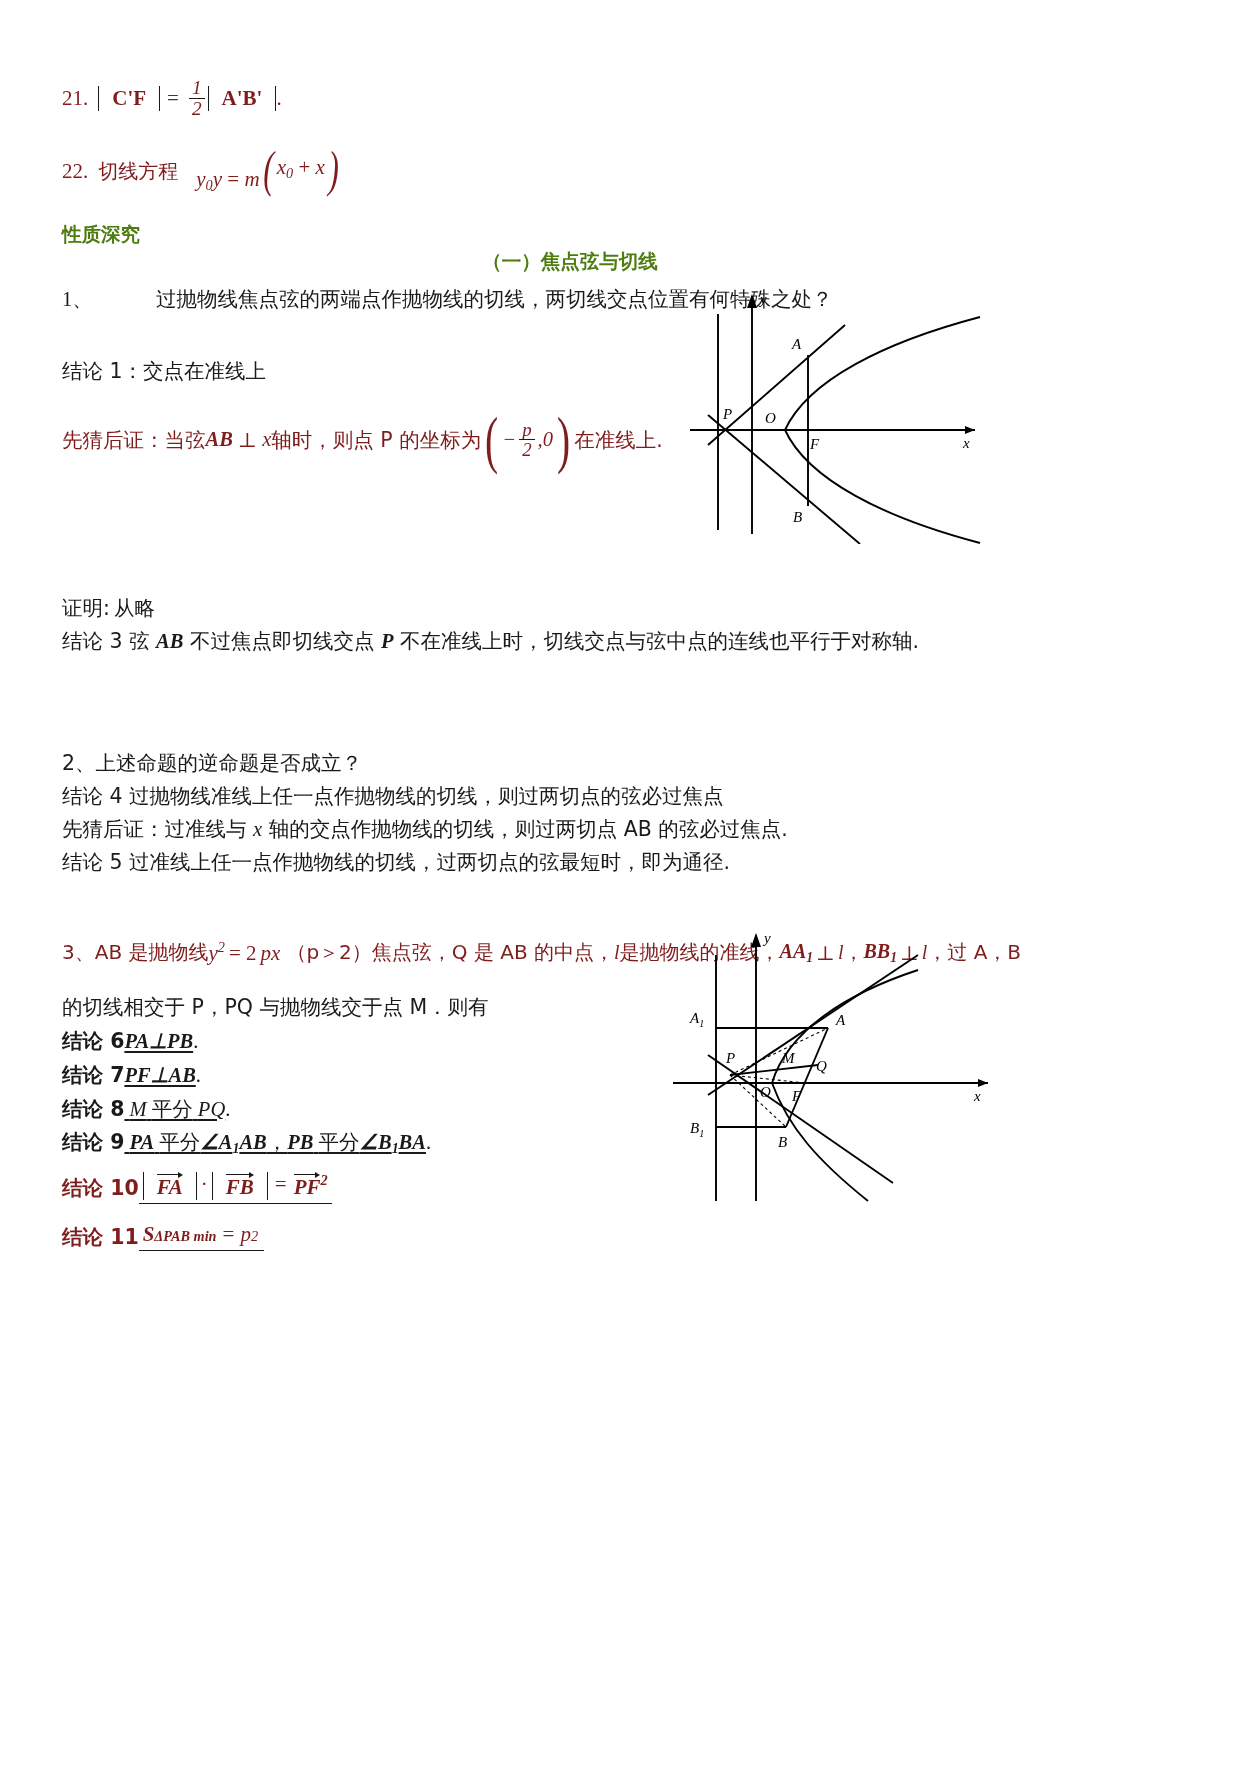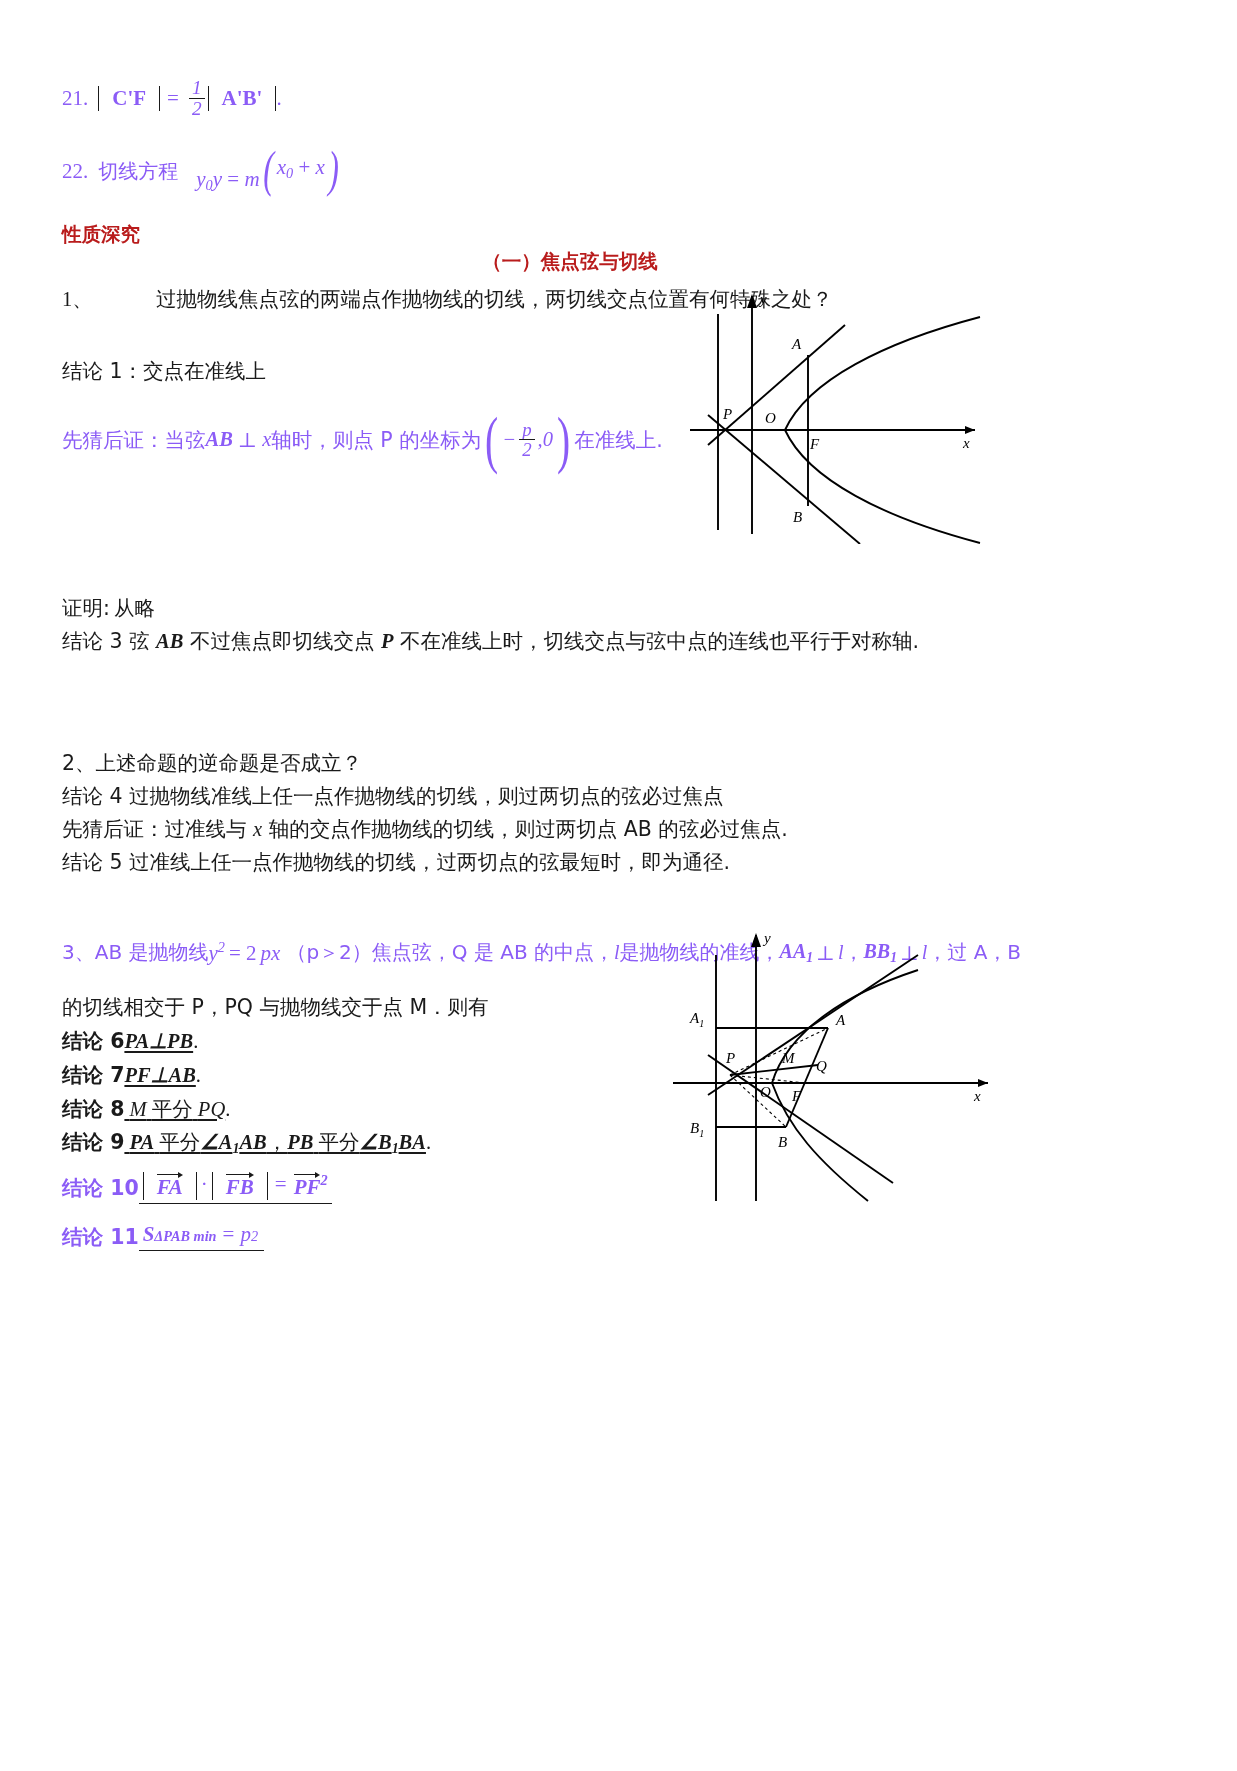--- a/index.html
+++ b/index.html
@@ -12,34 +12,34 @@
   
   .ln{font-size:20.5px;color:#1a1a1a;line-height:1.5;white-space:nowrap;}
   .cn{font-family:"DejaVu Sans","Liberation Sans",sans-serif;}
   .it{font-style:italic;font-family:"Liberation Serif",serif;}
   .bi{font-style:italic;font-weight:bold;font-family:"Liberation Serif",serif;}
   .b{font-weight:bold;}
   .u{text-decoration:underline;text-underline-offset:3px;}
   .sub{font-size:0.68em;vertical-align:-0.28em;}
   .sup{font-size:0.68em;vertical-align:0.55em;}
   
-  .mathline{display:flex;align-items:center;font-size:21px;color:#8b5cf6;}
+  .mathline{display:flex;align-items:center;font-size:21px;color:#7f1d1d;}
   .num{font-family:"Liberation Serif",serif;margin-right:10px;}
   .frac{display:inline-flex;flex-direction:column;align-items:center;
         vertical-align:middle;margin:0 3px;font-style:italic;line-height:1.05;}
   .frac .nu{padding:0 3px;font-size:0.92em;}
   .frac .de{padding:0 3px;border-top:1.4px solid #1a1a1a;font-size:0.92em;}
   .bar{display:inline-block;border-left:1.3px solid #1a1a1a;border-right:1.3px solid #1a1a1a;
        padding:0 13px;}
   .paren{display:inline-flex;align-items:center;}
   .paren .pl,.paren .pr{font-size:2.45em;font-weight:300;line-height:0.72;
         font-family:"Liberation Serif",serif;transform:scaleX(.62);display:inline-block;}
   
   .h-bold{font-family:"DejaVu Sans","Liberation Sans",sans-serif;font-weight:bold;
-          font-size:19.5px;color:#b91c1c;}
+          font-size:19.5px;color:#4d7c0f;}
   
   .abs{position:absolute;}
   .vecarrow{position:relative;display:inline-block;padding-top:3px;}
   .vecarrow:before{content:"";position:absolute;left:0;right:4px;top:2px;height:1.4px;background:#1a1a1a;}
   .vecarrow:after{content:"";position:absolute;right:0;top:-0.5px;
       border-left:5px solid #1a1a1a;border-top:3px solid transparent;border-bottom:3px solid transparent;}
   .uline-box{display:inline-block;border-bottom:1.4px solid #1a1a1a;padding-bottom:2px;}
 </style>
 </head>
 <body>

